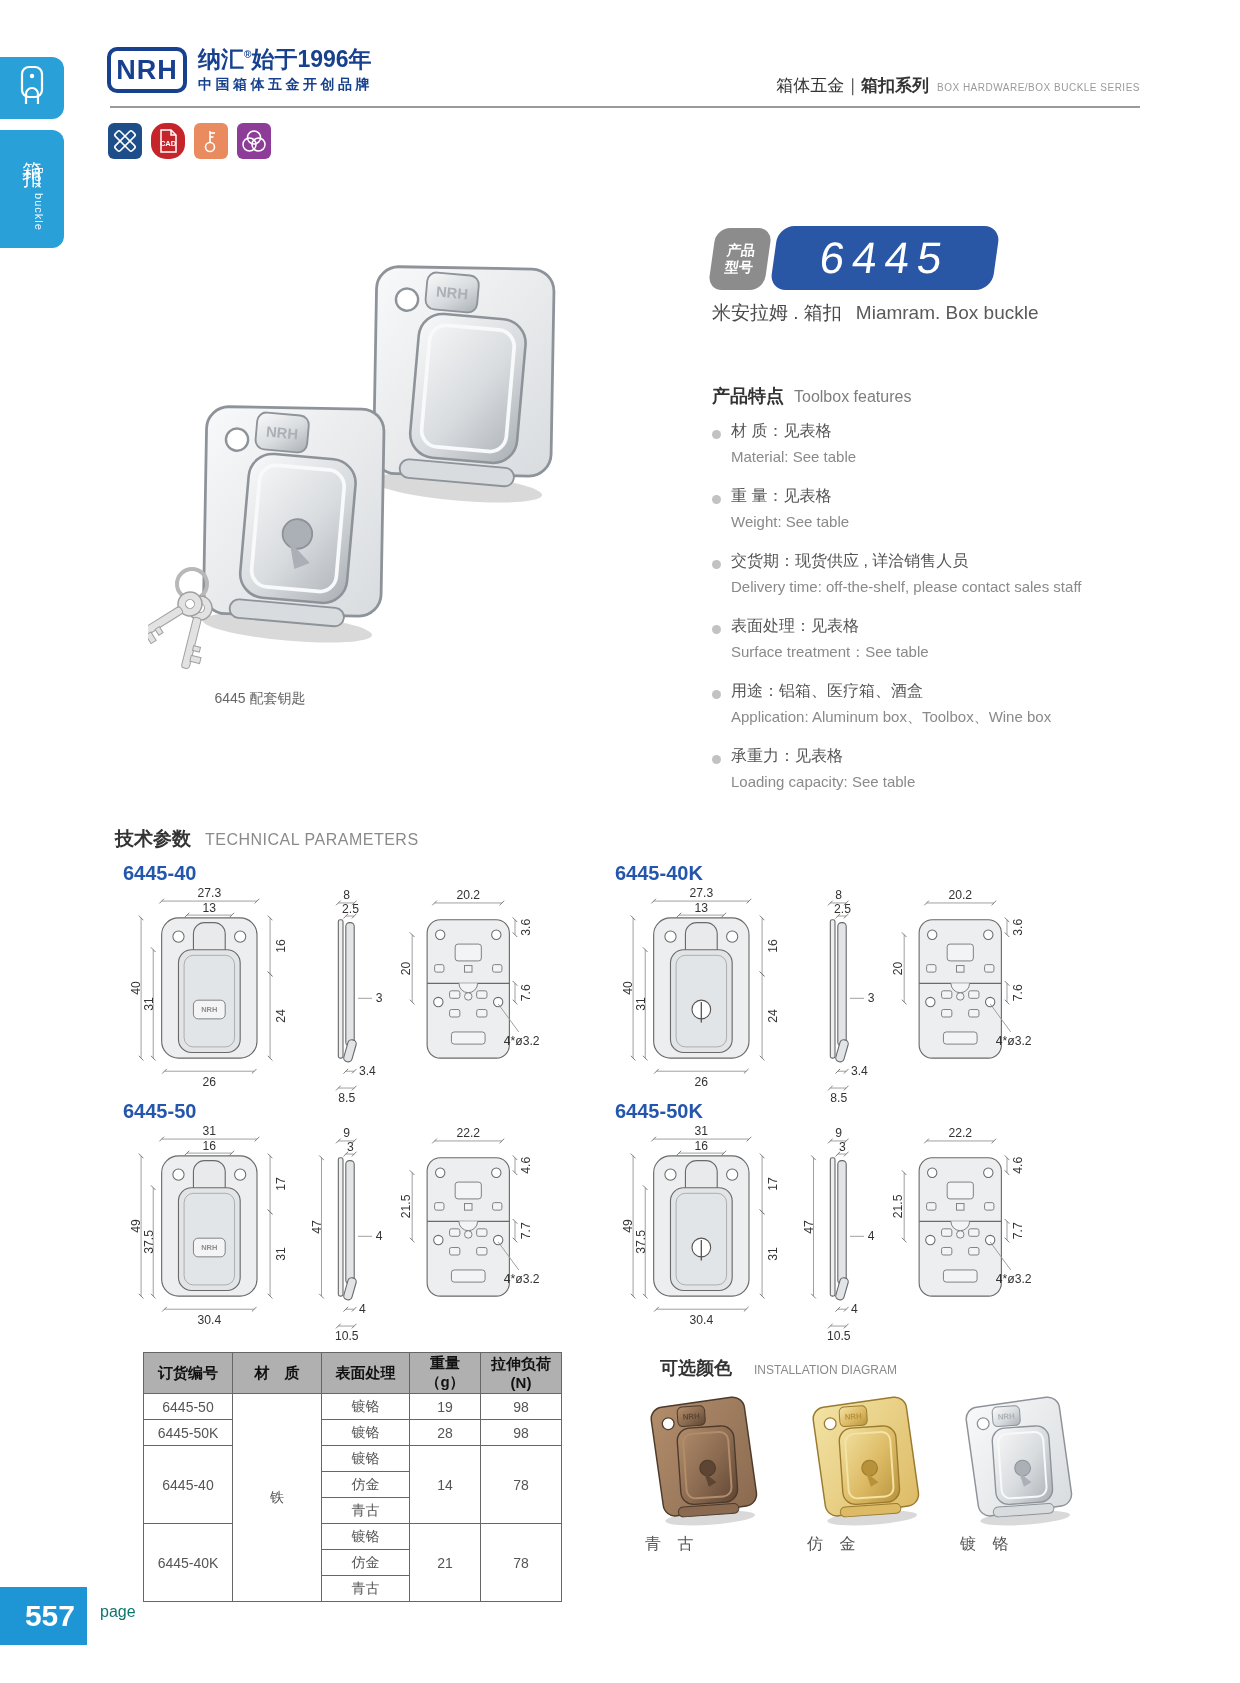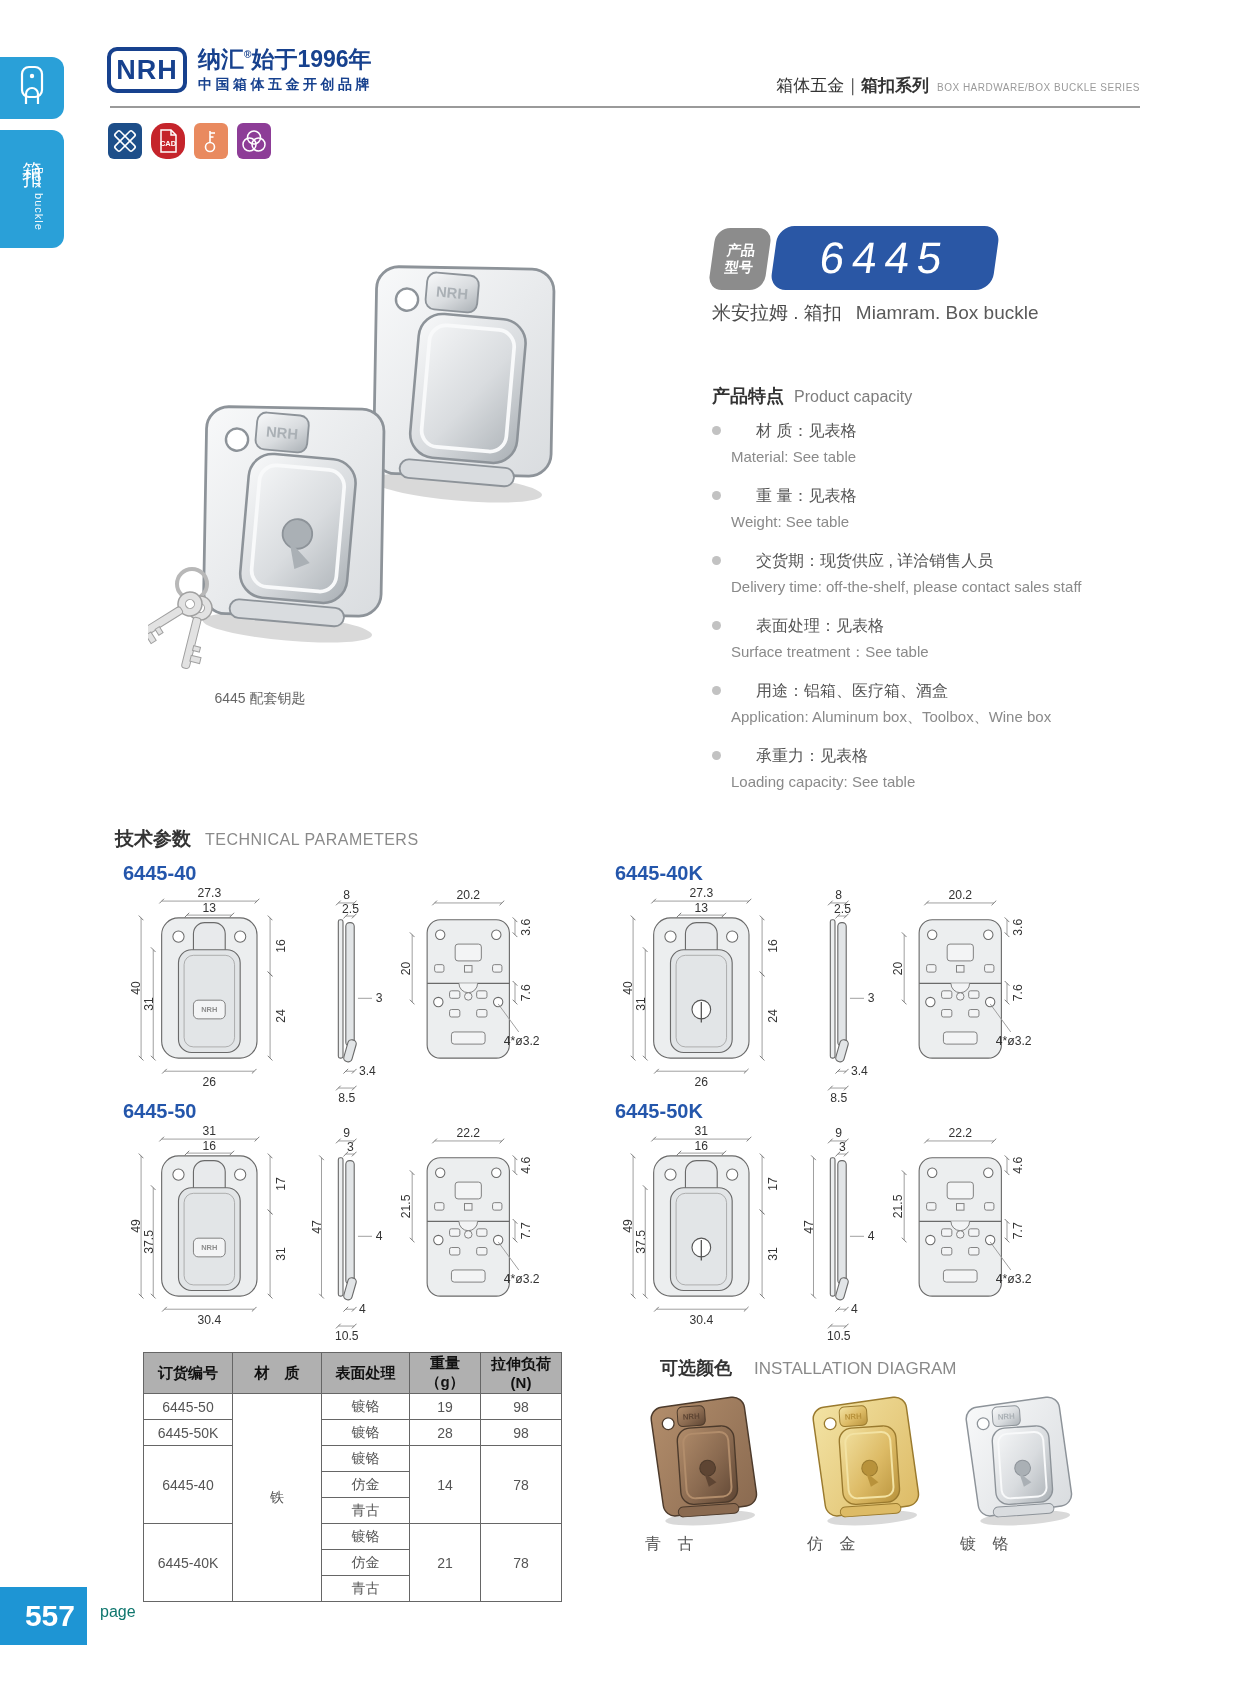--- a/index.html
+++ b/index.html
@@ -35,21 +35,21 @@
   .badge-blue{position:absolute;left:774px;top:226px;width:222px;height:64px;background:#2a57a5;
               border-radius:16px;transform:skewX(-8deg);display:flex;align-items:center;justify-content:center;}
   .badge-blue span{color:#fff;font-size:44px;letter-spacing:8px;}
   .subtitle{position:absolute;left:712px;top:300px;font-size:19px;color:#4a4a4a;white-space:nowrap;}
   .subtitle .en{color:#5a5a5a;margin-left:14px;}
 
   
   .feat-title{position:absolute;left:712px;top:384px;font-size:18px;color:#333;font-weight:bold;}
   .feat-title .en{font-weight:normal;color:#7d7d7d;font-size:16px;margin-left:10px;}
   .feat-item{position:absolute;left:712px;width:520px;}
-  .feat-zh{font-size:16px;color:#555;display:flex;align-items:flex-start;gap:25px;}
+  .feat-zh{font-size:16px;color:#555;display:flex;align-items:center;}
   .bullet{width:9px;height:9px;border-radius:50%;background:#c2c2c2;margin:5px 10px 0 0;flex:0 0 9px;}
   .feat-en{font-size:15px;color:#8a8a8a;margin:6px 0 0 19px;}
 
   
   .tech-title{position:absolute;left:115px;top:826px;font-size:19px;color:#333;font-weight:bold;}
   .tech-title .en{font-weight:normal;color:#8a8a8a;font-size:16px;margin-left:14px;letter-spacing:.5px;}
   .dwg-label{position:absolute;font-size:20px;font-weight:bold;color:#2456ab;}
   .dwg-slot{position:absolute;width:470px;height:215px;}
   .dwg-slot svg{width:470px;height:215px;}
 
@@ -66,21 +66,21 @@
   .khl{fill:#fff;stroke:#555;stroke-width:1.2;}
 
   
   .spec-table{position:absolute;left:119px;top:1352px;}
   table{border-collapse:collapse;margin-left:24px;}
   th{background:#b0b0b0;border:1px solid #666;font-size:15px;color:#111;height:27px;font-weight:bold;}
   td{border:1px solid #666;text-align:center;font-size:14px;color:#555;height:23px;}
 
   
   .colors-title{position:absolute;left:660px;top:1356px;font-size:18px;color:#333;font-weight:bold;}
-  .colors-title .en{font-weight:normal;color:#8a8a8a;font-size:17px;margin-left:22px;}
+  .colors-title .en{font-weight:normal;color:#8a8a8a;font-size:12px;margin-left:22px;}
   .swatch{position:absolute;top:1388px;width:120px;height:145px;}
   .swatch-label{position:absolute;top:1534px;width:120px;text-align:left;font-size:16px;color:#555;letter-spacing:6px;}
 
   
   .photo{position:absolute;left:118px;top:240px;width:500px;height:460px;}
   .photo-caption{position:absolute;left:160px;top:690px;width:200px;text-align:center;font-size:14px;color:#666;}
 
   
   .page-box{position:absolute;left:0;top:1587px;width:87px;height:58px;background:#1e95d4;
             display:flex;align-items:center;justify-content:flex-end;padding-right:12px;box-sizing:border-box;}
@@ -233,21 +233,21 @@
       <span>型号</span>
   </div>
   <div class="badge-blue" style="background: rgb(42, 87, 165);">
     <span>6445</span>
   </div>
   <div class="subtitle">
     <span>米安拉姆 . 箱扣</span><span class="en">Miamram. Box buckle</span>
   </div>
 
   <div class="feat-title">
-    <span>产品特点</span><span class="en">Product capacity</span>
+    <span>产品特点</span><span class="en">Toolbox features</span>
   </div>
   <div class="feat-item" style="top:421px;">
     <div class="feat-zh">
         <span class="bullet"></span>
         <span>材  质：见表格</span>
       </div>
     <div class="feat-en">Material: See table</div>
   </div>
   <div class="feat-item" style="top:486px;">
     <div class="feat-zh">

